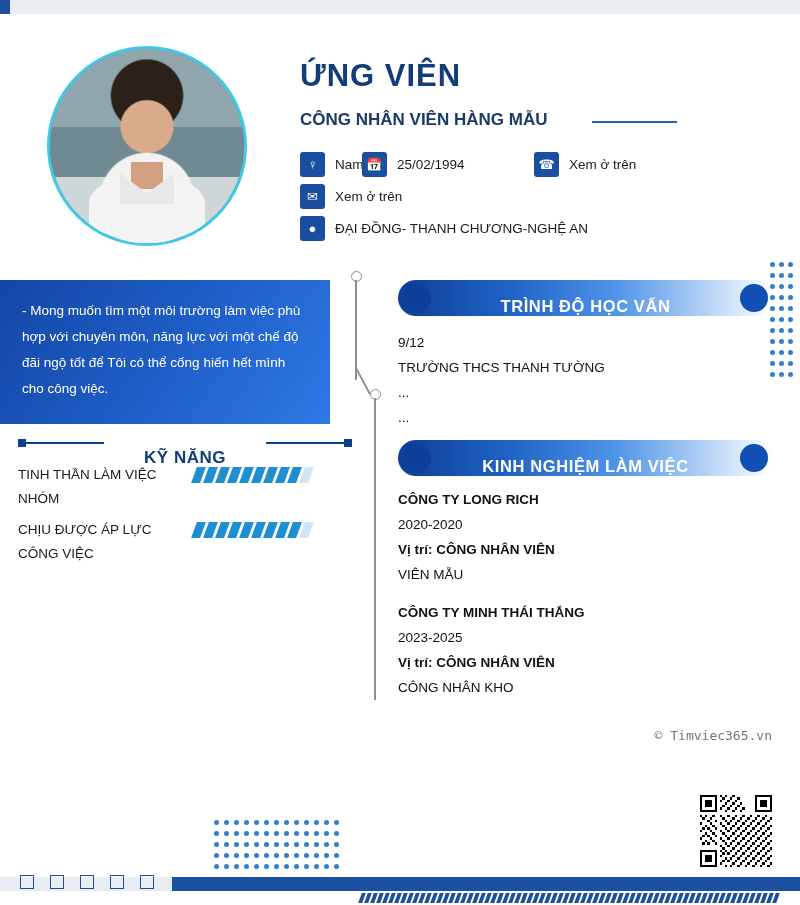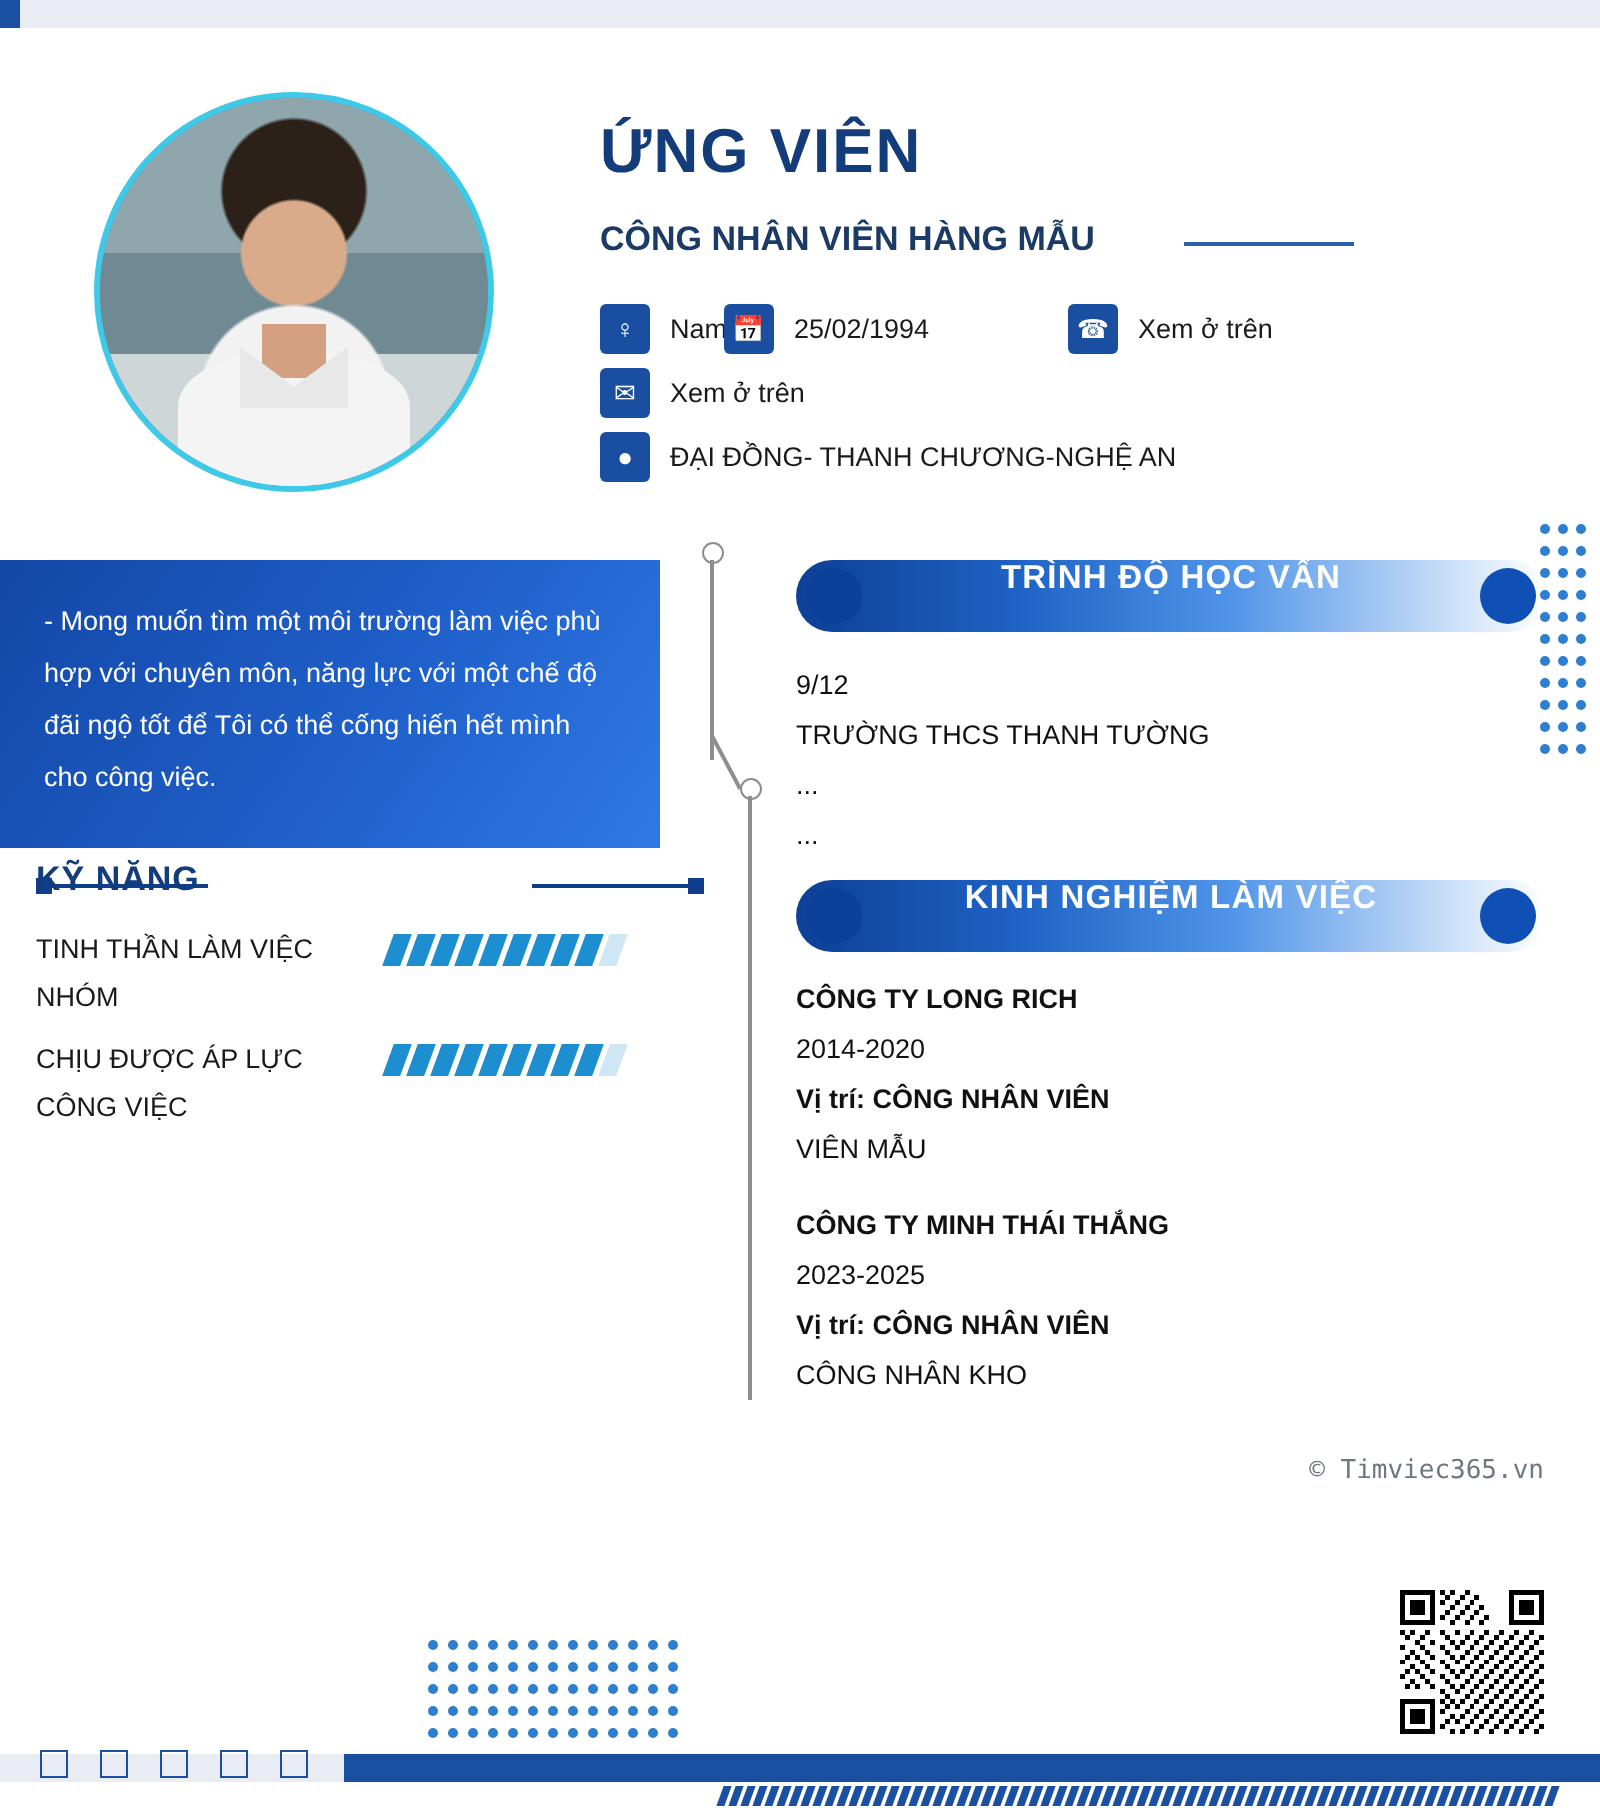--- a/index.html
+++ b/index.html
@@ -154,24 +154,26 @@
   
   .skills-head {
     position: absolute;
     left: 18px; top: 430px;
     width: 334px;
     height: 26px;
   }
   .skills-head .title {
     position: absolute;
     left: 0; right: 0;
+    text-align: center;
     font-size: 17px;
     font-weight: bold;
     color: #123c7a;
     letter-spacing: .5px;
+    margin-top: 18px;
   }
   .sk-line {
     position: absolute;
     top: 12px;
     height: 2px;
     background: #0f3f8c;
   }
   .sk-line.l { left: 6px; width: 80px; }
   .sk-line.r { right: 6px; width: 80px; }
   .sk-sq {
@@ -228,21 +230,21 @@
     left: 398px;
     width: 375px;
     height: 36px;
     background: linear-gradient(90deg, #0d3f95 0%, #1f63c6 30%, #4f94e8 58%, #ffffff 100%);
     border-radius: 18px;
     color: #ffffff;
     font-size: 16.5px;
     font-weight: bold;
     letter-spacing: .6px;
     display: flex;
-    align-items: flex-start;
+    align-items: flex-end;
     justify-content: center;
     box-sizing: border-box;
   }
   .banner .cap {
     position: absolute;
     top: 4px;
     width: 28px; height: 28px;
     border-radius: 50%;
     background: #0c3f99;
   }
@@ -432,21 +434,21 @@
     <div>...</div>
   </div>
 
   <div class="banner" style="top:440px;">
     <span class="cap l"></span>
     <span class="txt">KINH NGHIỆM LÀM VIỆC</span>
     <span class="cap r"></span>
   </div>
   <div class="sec-body" style="top:487px;">
     <div><b>CÔNG TY LONG RICH</b></div>
-    <div>2014-2020</div>
+    <div>2020-2020</div>
     <div>
       <b>Vị trí:</b>
       <b>CÔNG NHÂN VIÊN</b>
     </div>
     <div>VIÊN MẪU</div>
   </div>
   <div class="sec-body" style="top:600px;">
     <div><b>CÔNG TY MINH THÁI THẮNG</b></div>
     <div>2023-2025</div>
     <div>

